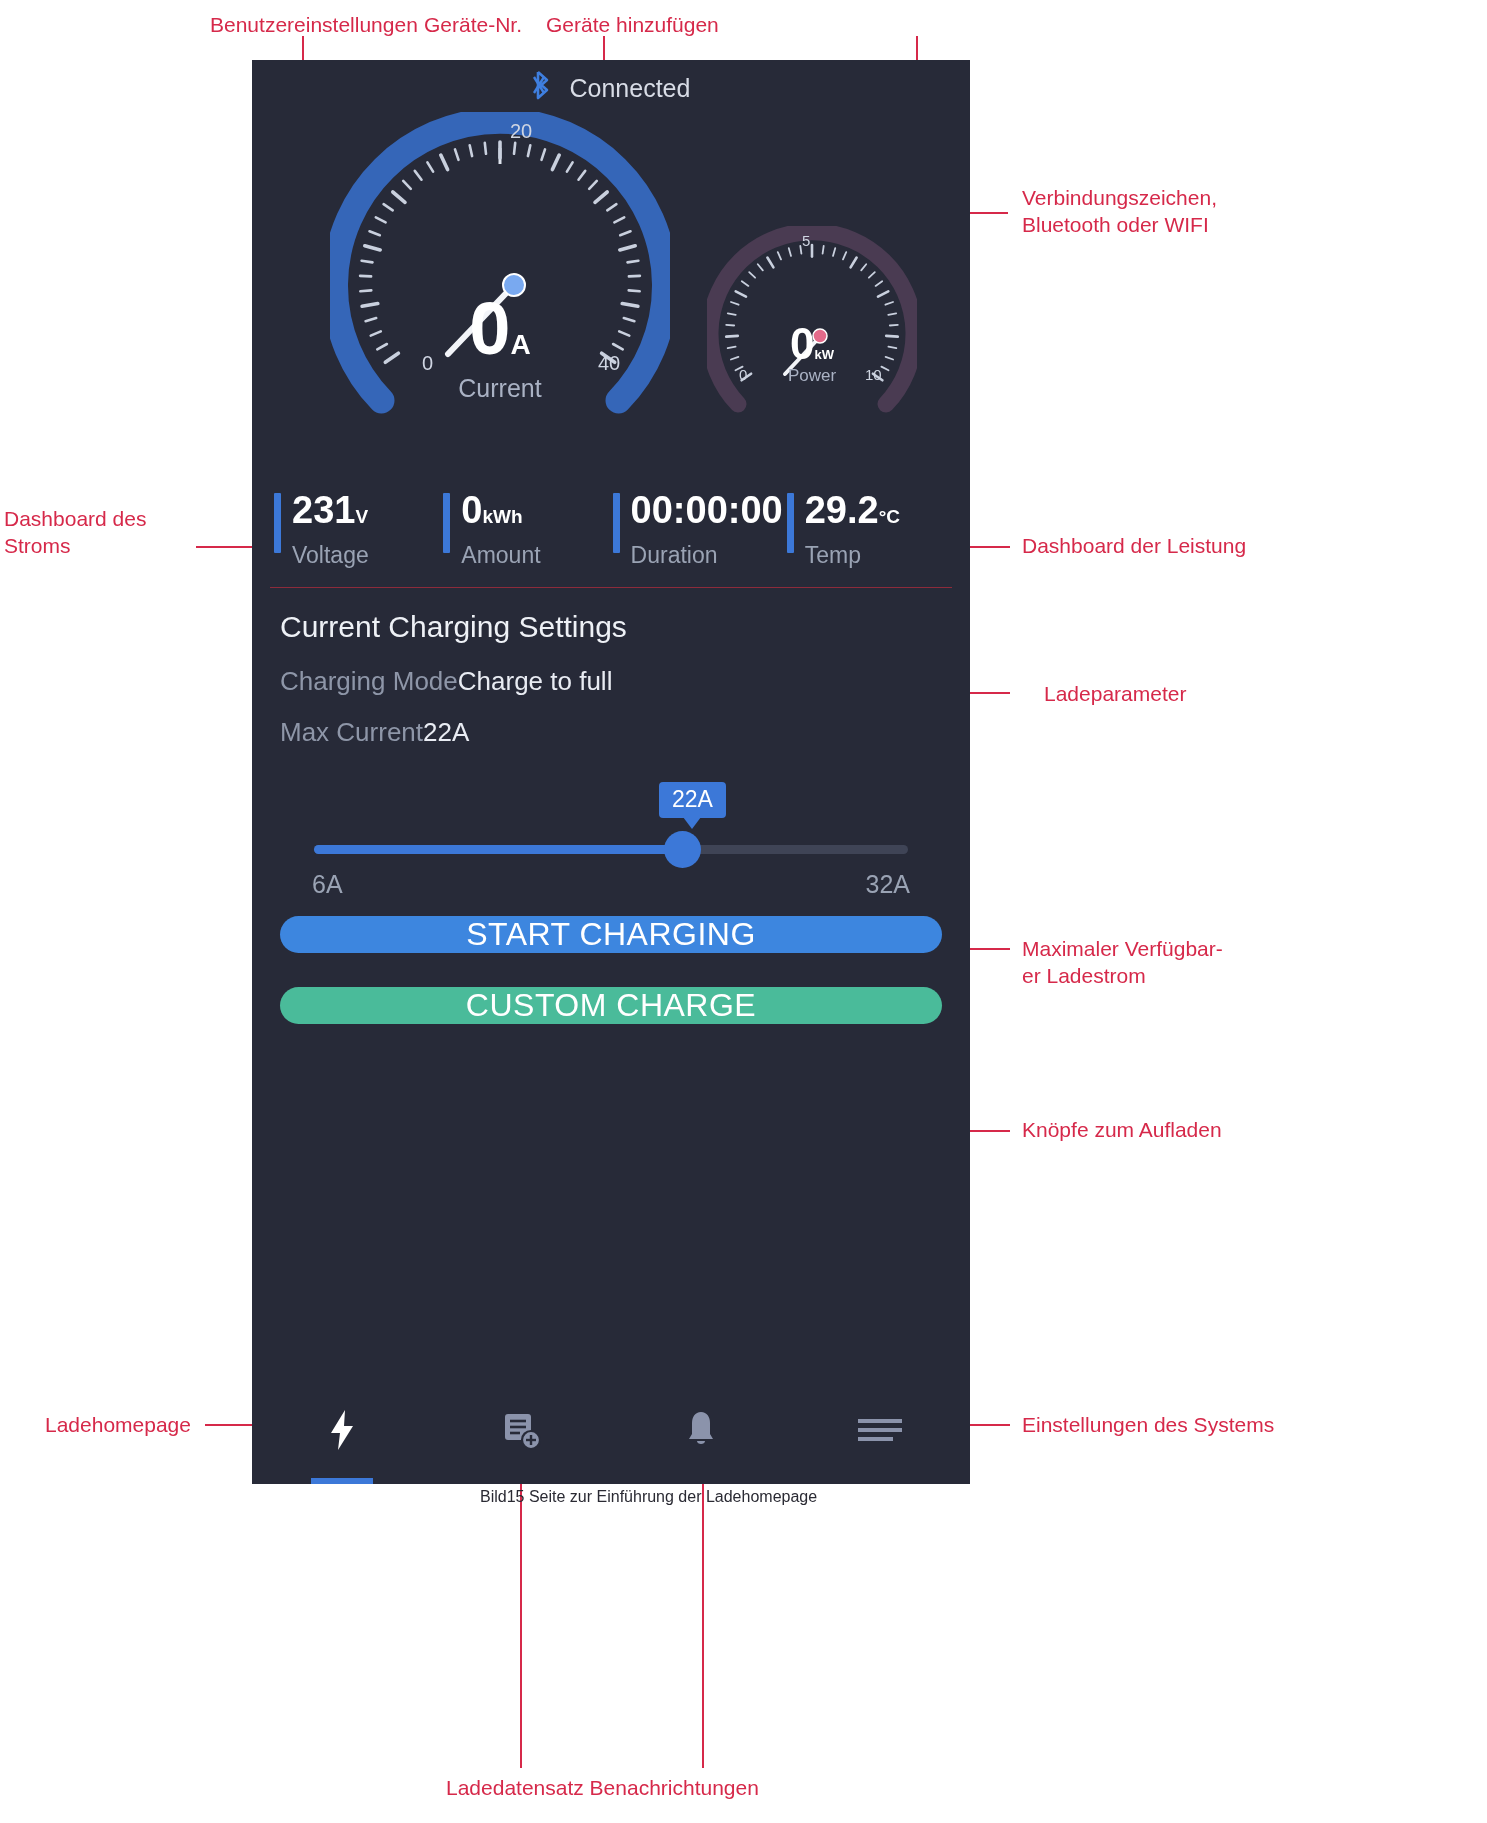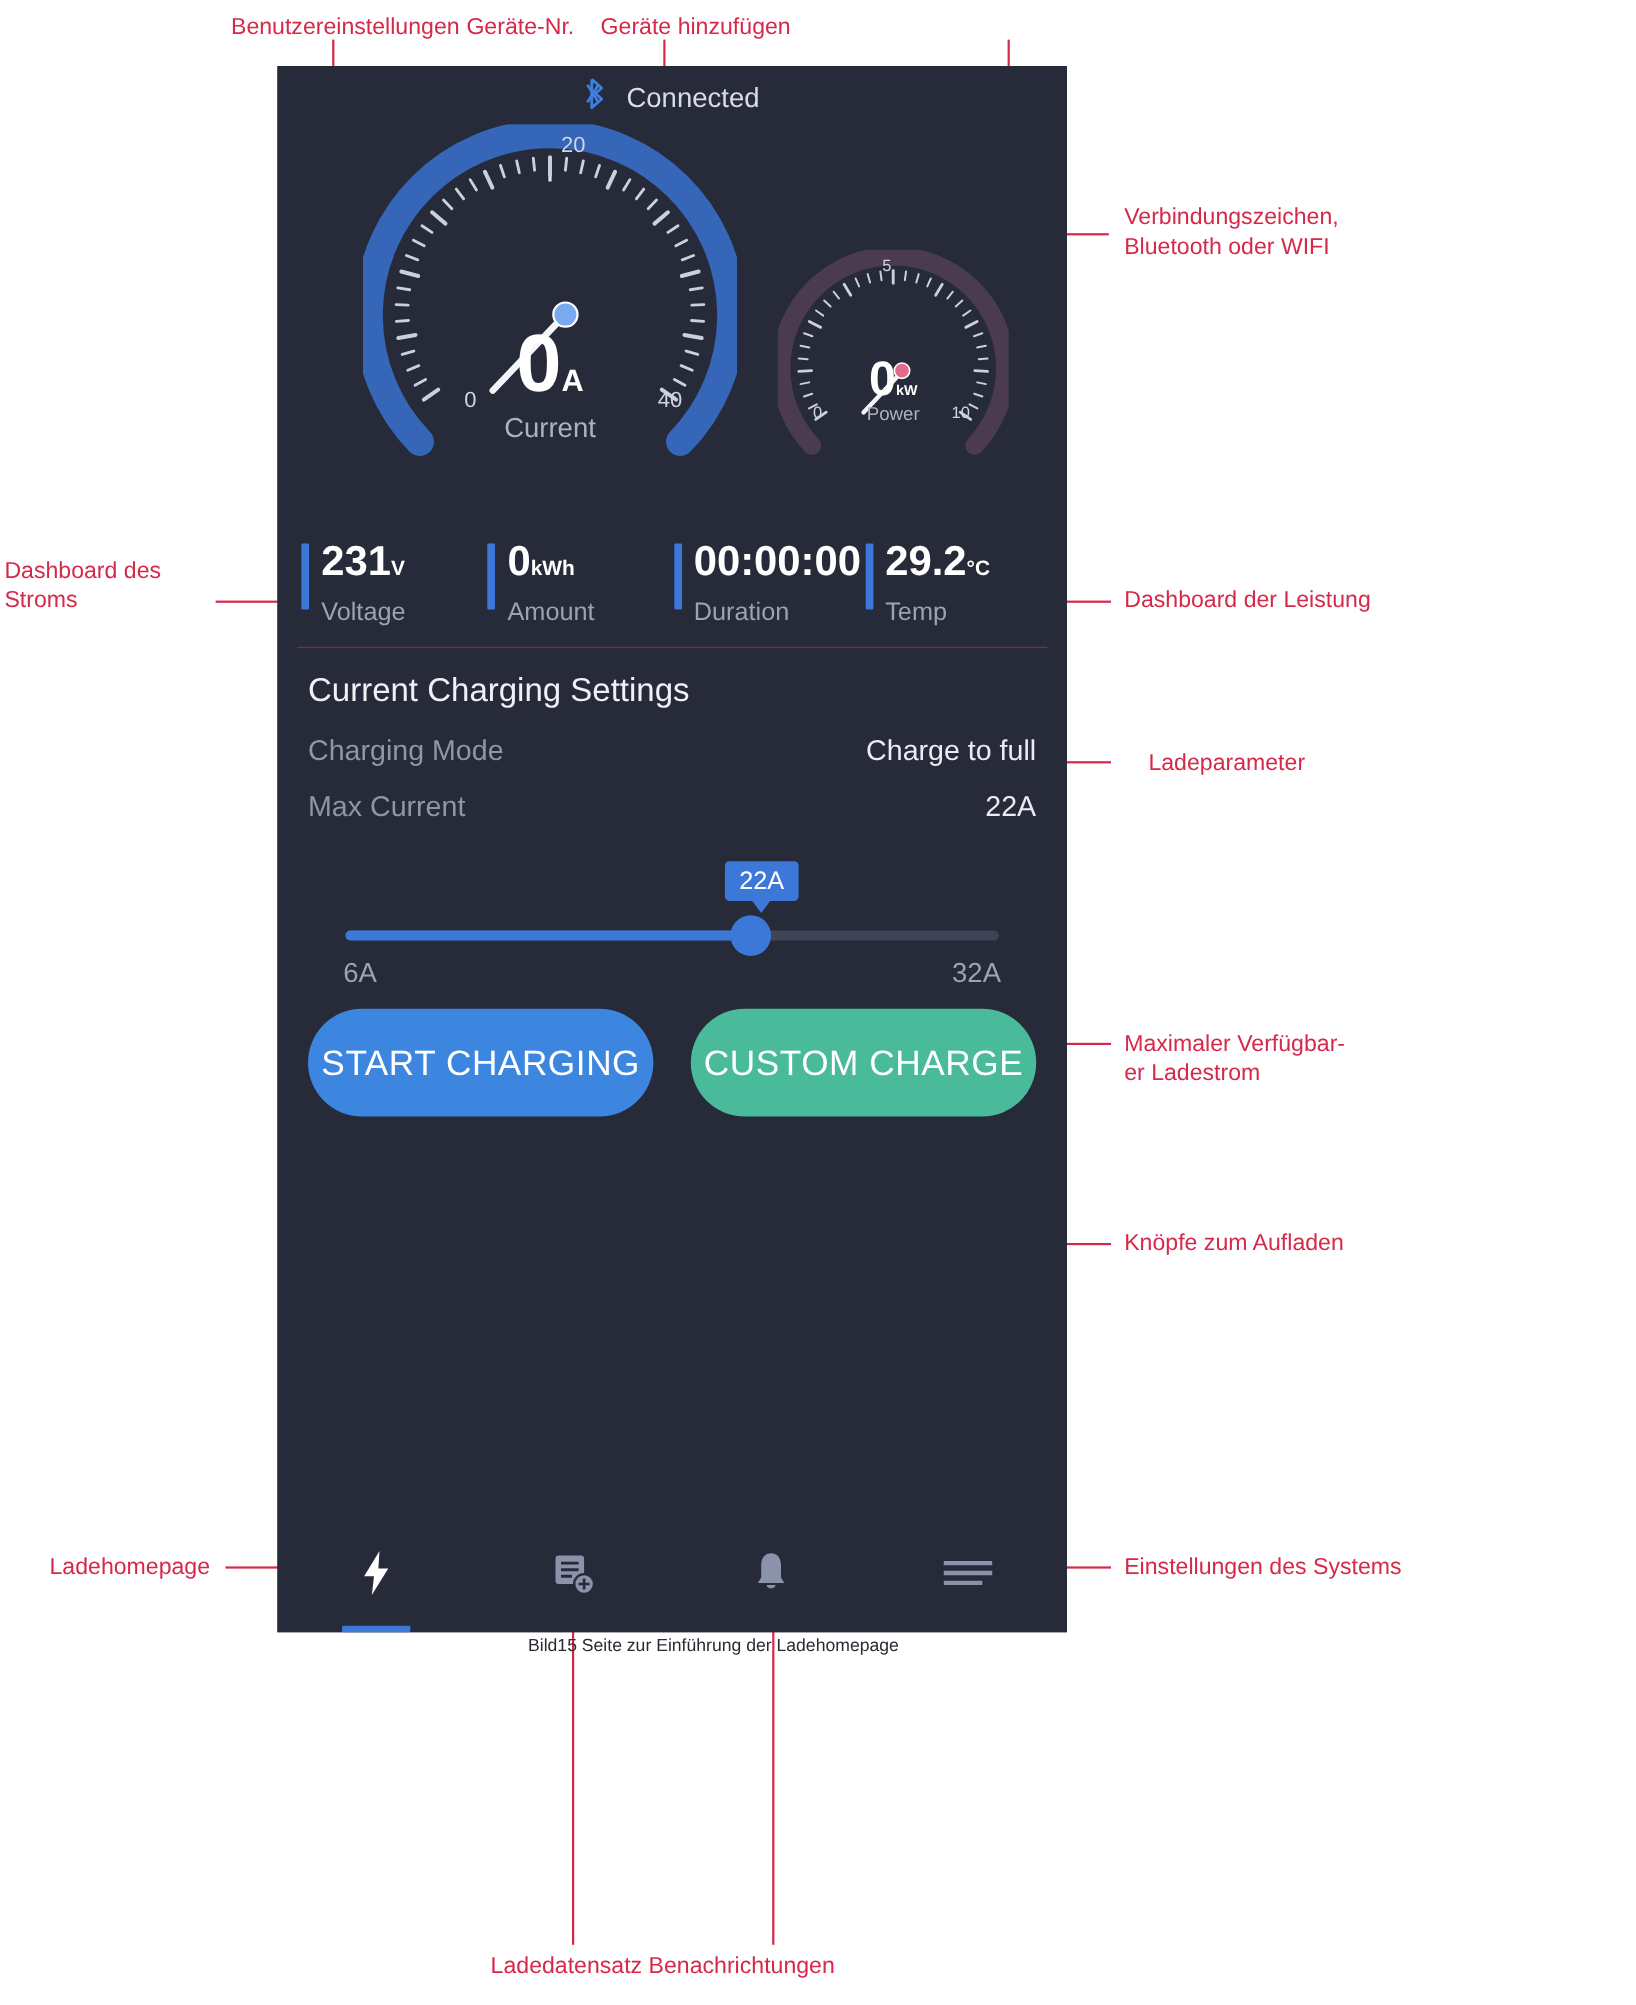--- a/index.html
+++ b/index.html
@@ -121,21 +121,21 @@
   }
   .stat .val .u { font-size:19px; font-weight:bold; }
   .stat .lbl { color:#9aa3b4; font-size:23px; margin-top:4px; }
 
   #divider { height:1px; background:#8d2b3b; margin:10px 18px 0 18px; }
 
   
   #settings { padding:22px 28px 0 28px; }
   #settingsTitle { color:#eef1f6; font-size:30px; margin-bottom:22px; }
   .srow {
-    display:flex; justify-content:space-between; align-items:baseline;
+    display:flex; align-items:baseline;
     margin-bottom:20px;
   }
   .srow .k { color:#8e96a8; font-size:26px; }
   .srow .v { color:#e9ecf3; font-size:26px; }
 
   
   #sliderWrap { position:relative; margin:34px 4px 0 4px; height:112px; }
   #tip {
     position:absolute; left:375px; top:0;
     background:#3c78d8; color:#fff;
@@ -156,21 +156,21 @@
     width:62%; border-radius:5px; background:#3c78d8;
   }
   #knob {
     position:absolute; left:62%; top:-14px; margin-left:-18px;
     width:37px; height:37px; border-radius:50%; background:#3c78d8;
   }
   #minLbl { position:absolute; left:28px; top:88px; color:#9aa3b4; font-size:25px; }
   #maxLbl { position:absolute; right:28px; top:88px; color:#9aa3b4; font-size:25px; }
 
   
-  #btnRow { display:flex; gap:34px; padding:22px 28px 0 28px; }
+  #btnRow { display:flex; gap:34px; padding:22px 28px 0 28px;flex-direction:column; }
   .cta {
     flex:1; height:98px; border:none; border-radius:49px;
     color:#fff; font-size:32px; letter-spacing:.5px;
     font-family:"Liberation Sans", sans-serif;
     cursor:pointer;
   }
   #startBtn { background:#3d86df; }
   #customBtn { background:#4abb9a; }
 
   

